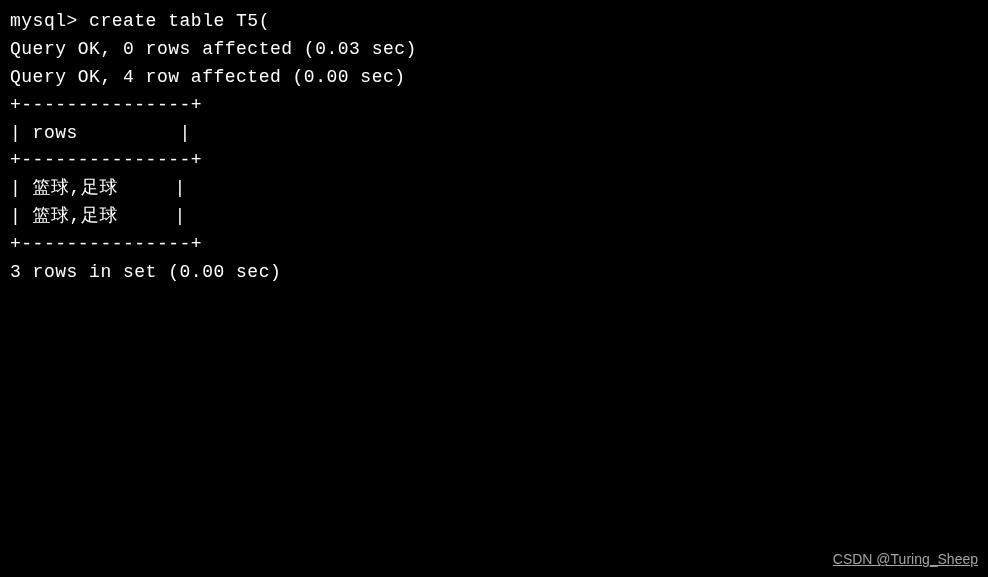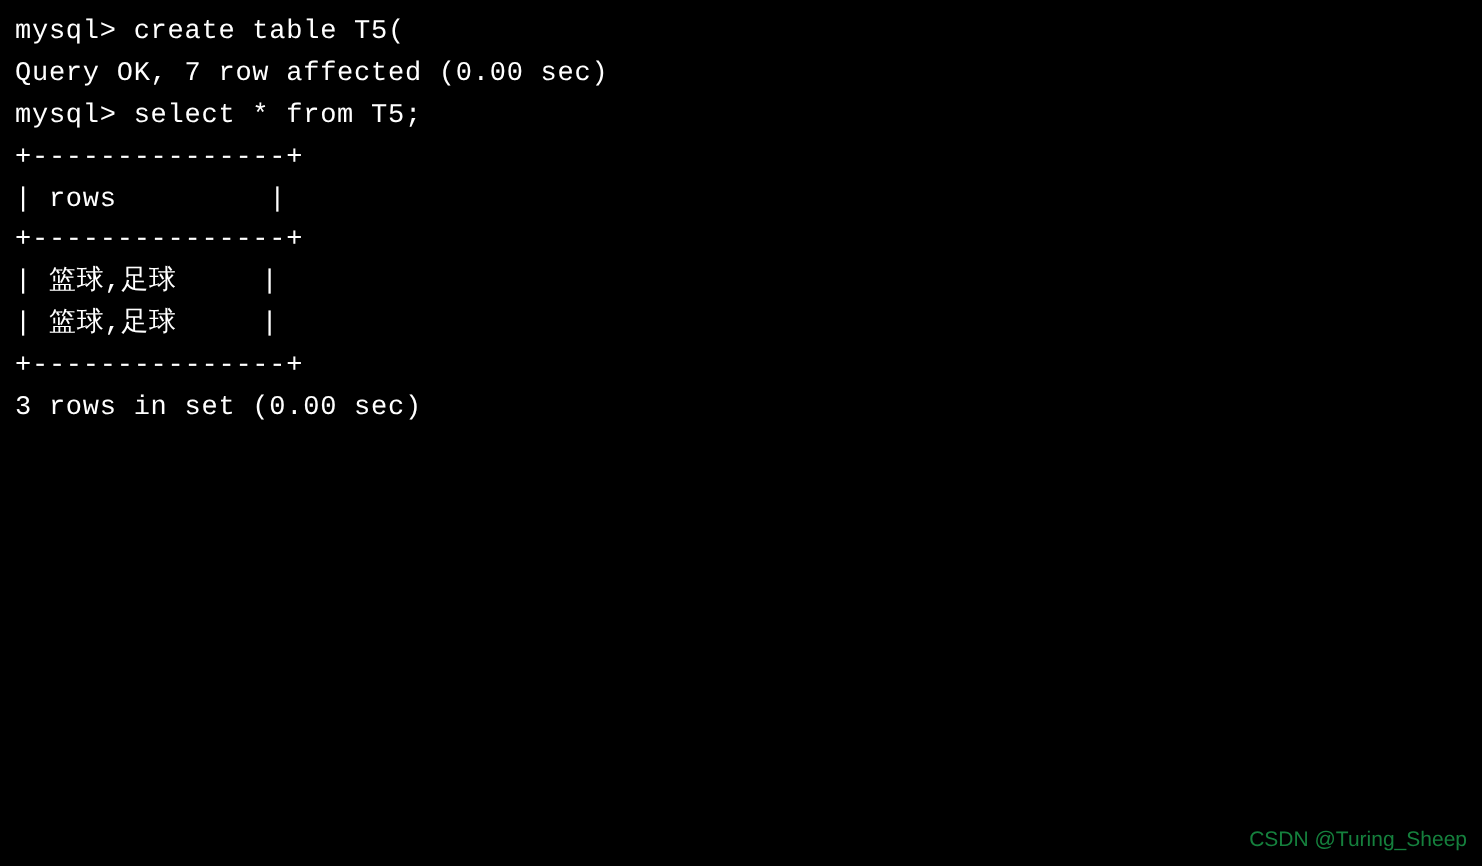--- a/index.html
+++ b/index.html
@@ -20,36 +20,37 @@
       position: relative;
       letter-spacing: 0.5px;
     }
     .terminal-line {
       white-space: pre;
     }
     .watermark {
       position: absolute;
       bottom: 6px;
       right: 10px;
-      color: #15803d;
+      color: #a3a3a3;
       font-size: 14px;
       font-family: Arial, sans-serif;
       letter-spacing: 0;
+      text-decoration: underline;
     }
   </style>
 </head>
 <body>
 
 <div>
   <div class="terminal-line">mysql&gt; create table T5(</div>
+  <div class="terminal-line">Query OK, 0 rows affected (0.03 sec)</div>
   <div class="terminal-line"></div>
   <div class="terminal-line"></div>
-  <div class="terminal-line">Query OK, 7 row affected (0.00 sec)</div>
+  <div class="terminal-line">Query OK, 4 row affected (0.00 sec)</div>
   <div class="terminal-line"></div>
-  <div class="terminal-line">mysql&gt; select * from T5;</div>
   <div class="terminal-line">+---------------+</div>
   <div class="terminal-line">| rows         |</div>
   <div class="terminal-line">+---------------+</div>
   <div class="terminal-line">| 篮球,足球     |</div>
   <div class="terminal-line">| 篮球,足球     |</div>
   <div class="terminal-line">+---------------+</div>
   <div class="terminal-line">3 rows in set (0.00 sec)</div>
 </div>
 
 <div class="watermark">CSDN @Turing_Sheep</div>

